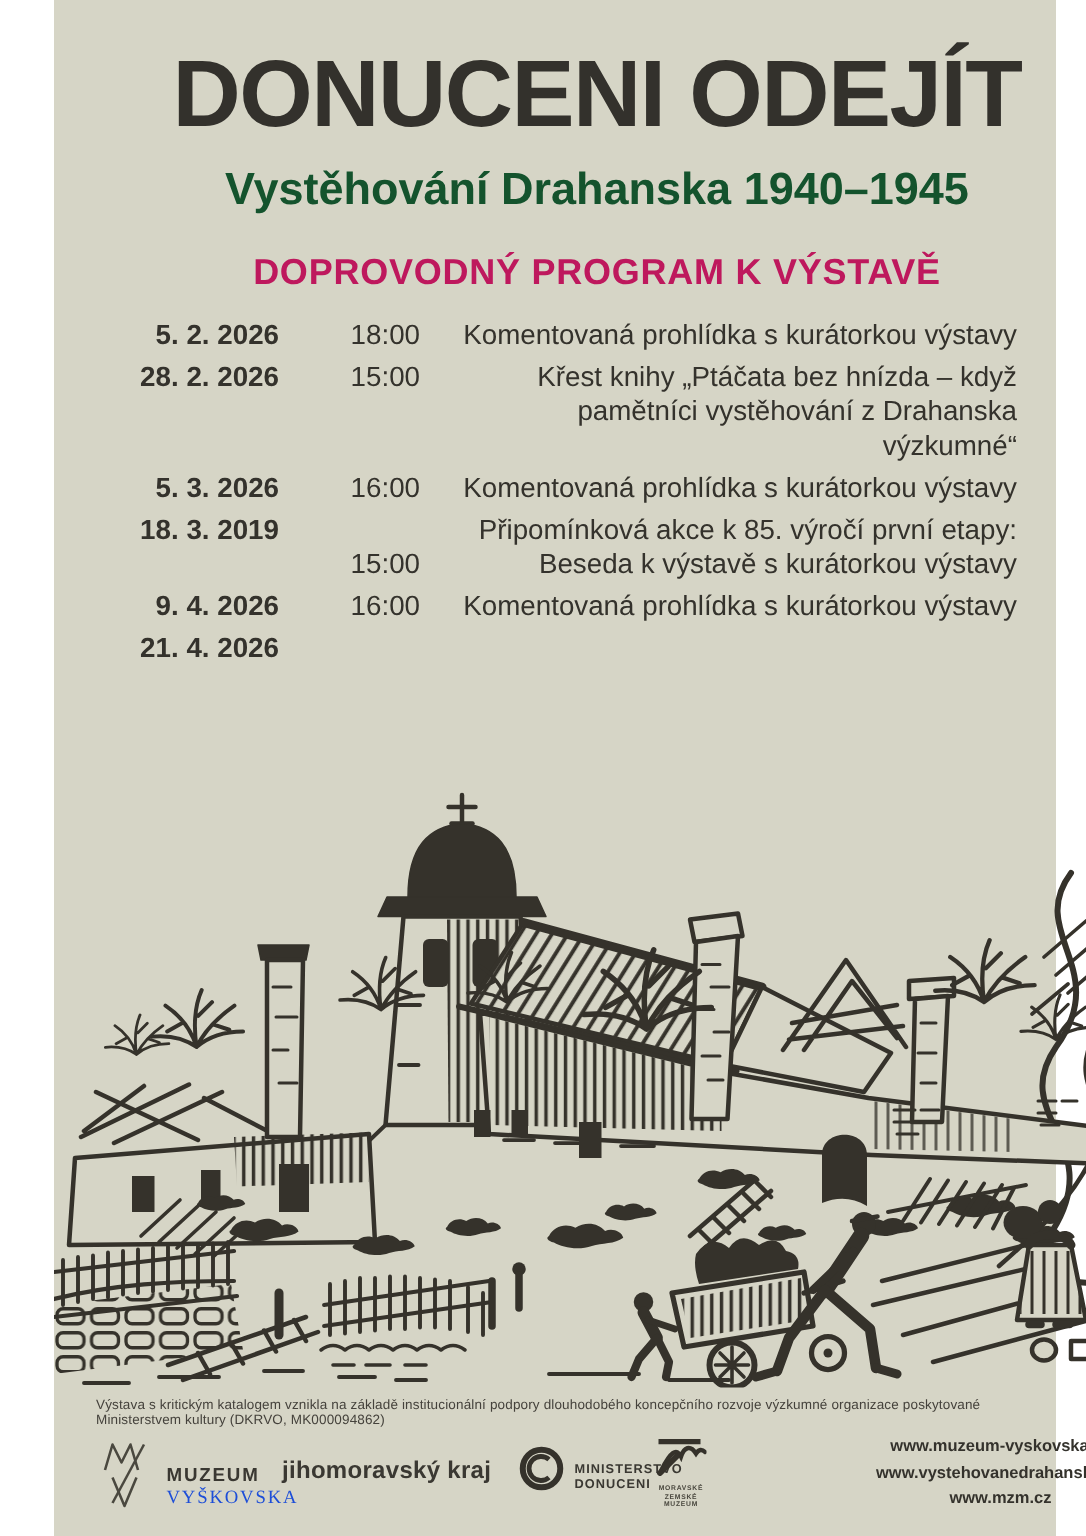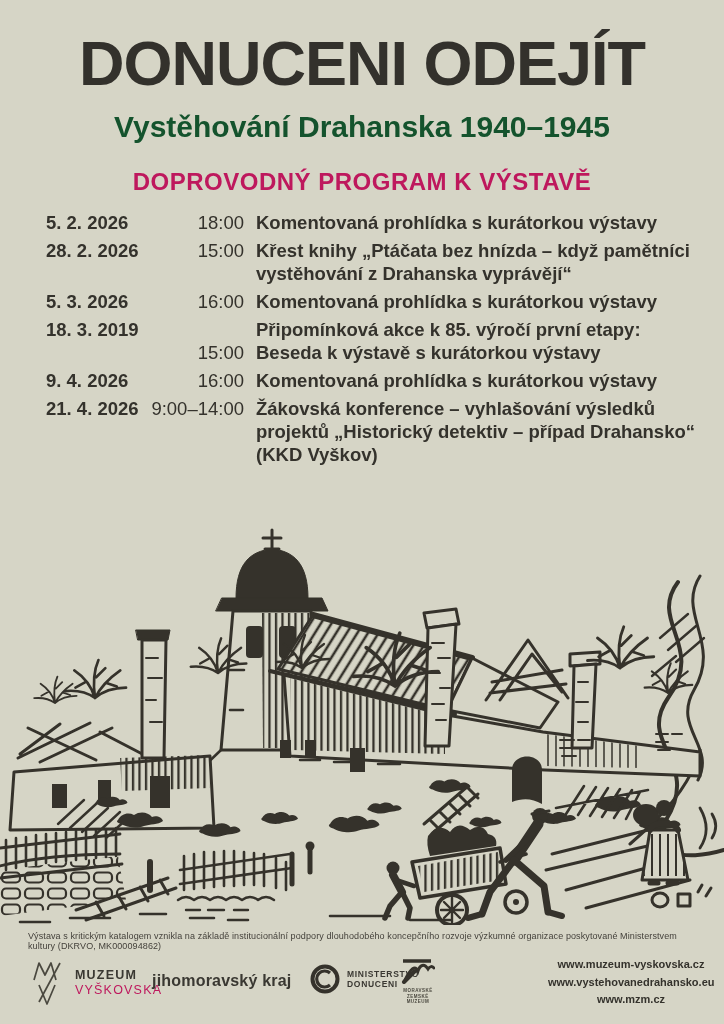--- a/index.html
+++ b/index.html
@@ -1,45 +1,45 @@
 <!DOCTYPE html>
 <html><head>
 <meta charset="utf-8">
 <style>
   html,body{margin:0;padding:0;}
   body{width:724px;height:1024px;overflow:hidden;font-family:"Liberation Sans",sans-serif;}
-  .poster{position:relative;width:724px;height:1024px;background:#d6d5c6;color:#34322c;}
+  .poster{position:relative;width:668px;height:1024px;background:#d6d5c6;color:#34322c;margin-left:36px;}
 
   .title{position:absolute;top:32px;left:0;width:724px;text-align:center;
          font-size:63px;font-weight:bold;letter-spacing:-1px;line-height:1;color:#33312c;}
   .subtitle{position:absolute;top:110px;left:0;width:724px;text-align:center;
          font-size:30px;font-weight:bold;letter-spacing:0;color:#14532d;}
   .program-heading{position:absolute;top:168px;left:0;width:724px;text-align:center;
          font-size:24px;font-weight:bold;letter-spacing:.5px;color:#be185d;}
 
   .schedule{position:absolute;top:211px;left:46px;right:26px;}
-  .event{display:flex;align-items:flex-start;margin-bottom:5px;}
+  .event{display:flex;align-items:flex-start;margin-bottom:5px;text-align:right;}
   .event-date{width:104px;flex:none;font-weight:bold;font-size:18.5px;line-height:23px;}
   .event-items{flex:1;min-width:0;}
   .event-item{display:flex;}
   .event-time{width:94px;flex:none;display:flex;justify-content:flex-end;
               padding-right:12px;font-size:18.5px;line-height:23px;white-space:nowrap;}
-  .event-text{flex:1;font-weight:bold;font-size:18.5px;line-height:23px;}
+  .event-text{flex:1;font-weight:normal;font-size:18.5px;line-height:23px;}
 
   .illustration{position:absolute;top:518px;left:0;width:724px;height:407px;}
 
   .footnote{position:absolute;top:931px;left:28px;right:28px;text-align:left;
             font-size:9px;letter-spacing:.1px;color:#45423c;}
 
   .footer{position:absolute;top:950px;left:0;right:0;height:70px;}
-  .logo{position:absolute;display:flex;align-items:center;color:#3a3832;}
+  .logo{position:absolute;display:flex;align-items:flex-end;color:#3a3832;}
   .mv-logo{left:30px;top:10px;}
   .mv-text{margin-left:9px;font-size:12.5px;letter-spacing:1.2px;line-height:15px;}
   .mv-line1{font-weight:bold;color:#3a3832;}
-  .mv-line2{color:#be185d;}
+  .mv-line2{color:#1d4ed8;font-family:Liberation Serif, serif;}
   .region-logo{left:152px;top:22px;font-size:16px;font-weight:bold;letter-spacing:.2px;}
   .ministry-logo{left:310px;top:14px;}
   .ministry-text{margin-left:7px;font-size:8.5px;font-weight:bold;letter-spacing:.7px;line-height:10px;}
   .mzm-logo{left:398px;top:8px;display:block;width:40px;text-align:center;}
   .mzm-text{font-size:4.5px;line-height:5.5px;letter-spacing:.5px;font-weight:bold;color:#4a483f;}
   .barvinek-logo{left:456px;top:12px;}
   .barvinek-text{margin-left:5px;}
   .barvinek-name{font-size:14.5px;font-weight:bold;letter-spacing:.2px;}
   .barvinek-sub{font-size:5.5px;letter-spacing:.8px;color:#5a574e;}
   .websites{position:absolute;left:548px;top:6px;width:166px;text-align:center;
@@ -64,21 +64,21 @@
           <div class="event-text">Komentovaná prohlídka s kurátorkou výstavy</div>
         </div>
       </div>
     </div>
 
     <div class="event">
       <div class="event-date">28. 2. 2026</div>
       <div class="event-items">
         <div class="event-item">
           <div class="event-time">15:00</div>
-          <div class="event-text">Křest knihy „Ptáčata bez hnízda – když pamětníci vystěhování z Drahanska vyprávějí“</div>
+          <div class="event-text">Křest knihy „Ptáčata bez hnízda – když pamětníci vystěhování z Drahanska výzkumné“</div>
         </div>
       </div>
     </div>
 
     <div class="event">
       <div class="event-date">5. 3. 2026</div>
       <div class="event-items">
         <div class="event-item">
           <div class="event-time">16:00</div>
           <div class="event-text">Komentovaná prohlídka s kurátorkou výstavy</div>
@@ -107,26 +107,20 @@
       <div class="event-items">
         <div class="event-item">
           <div class="event-time">16:00</div>
           <div class="event-text">Komentovaná prohlídka s kurátorkou výstavy</div>
         </div>
       </div>
     </div>
 
     <div class="event">
       <div class="event-date">21. 4. 2026</div>
-      <div class="event-items">
-        <div class="event-item">
-          <div class="event-time">9:00–14:00</div>
-          <div class="event-text">Žákovská konference – vyhlašování výsledků projektů „Historický detektiv – případ Drahansko“ (KKD Vyškov)</div>
-        </div>
-      </div>
     </div>
 
   </div>
 
   <svg class="illustration" viewBox="0 0 724 407" xmlns="http://www.w3.org/2000/svg">
     <defs>
       <pattern id="vh" width="8" height="12" patternUnits="userSpaceOnUse">
         <path d="M4,0 V12" stroke="#35322b" stroke-width="2"></path>
       </pattern>
       <pattern id="vh2" width="6.5" height="12" patternUnits="userSpaceOnUse">

